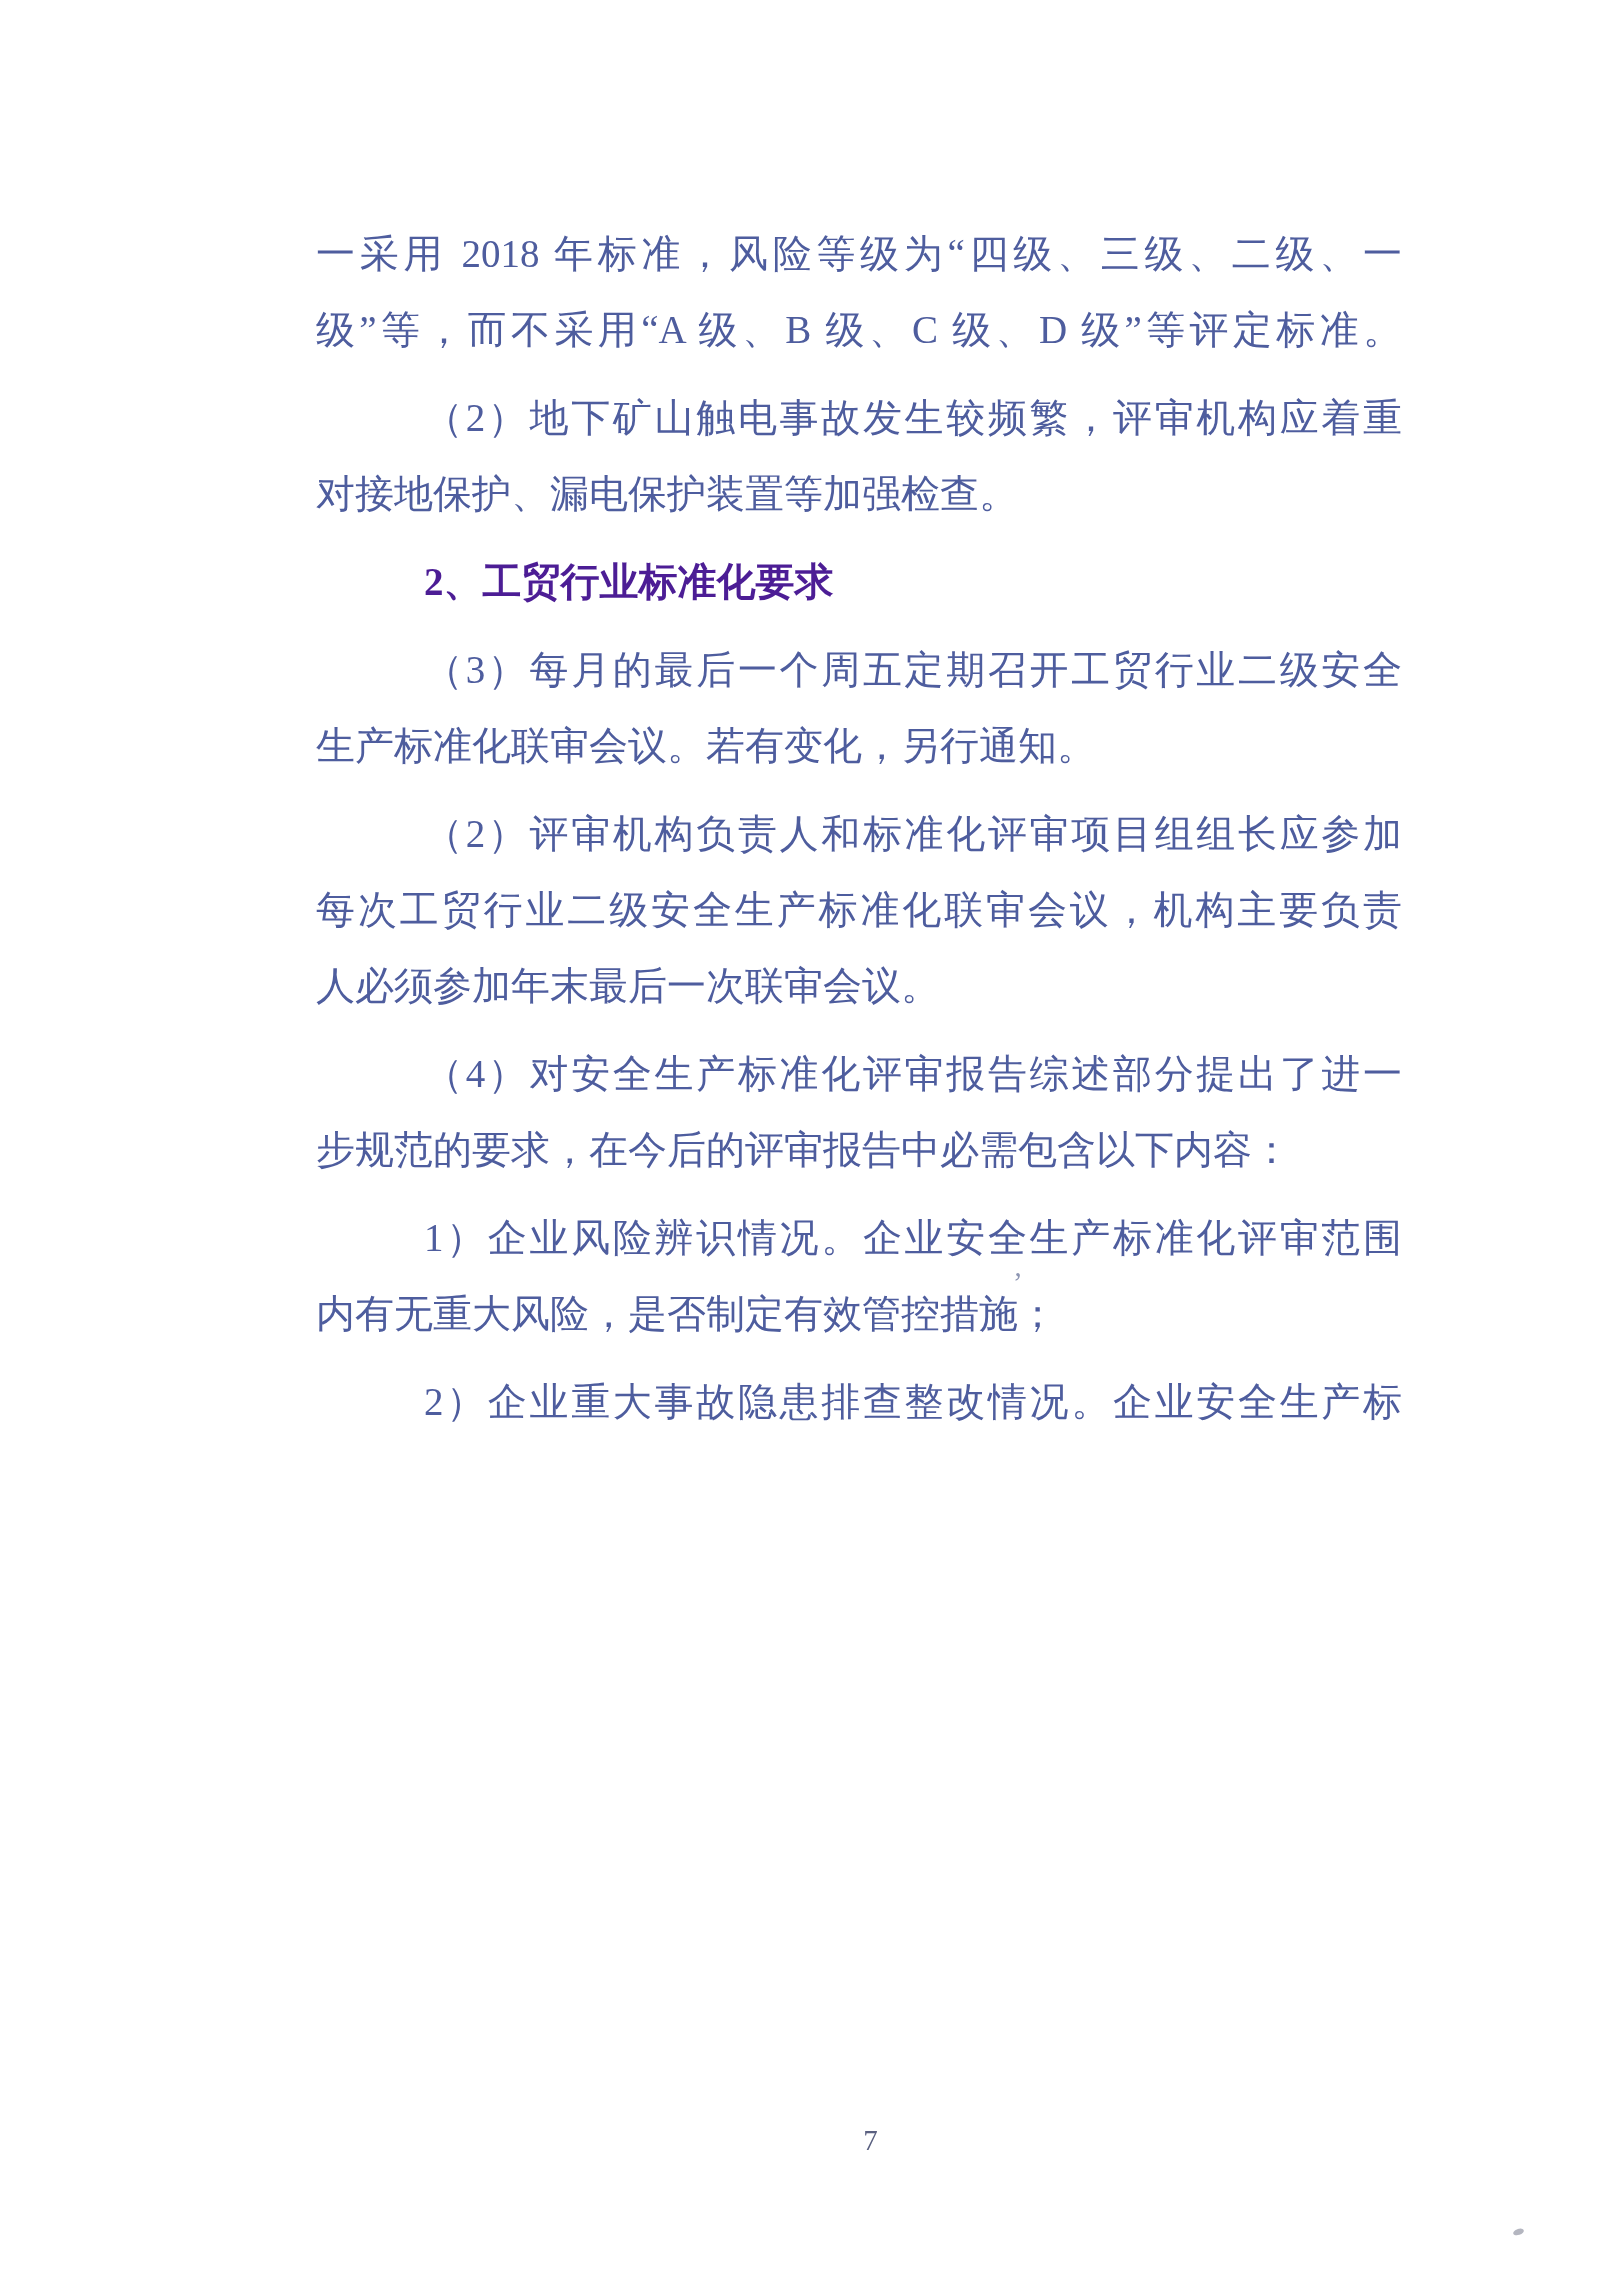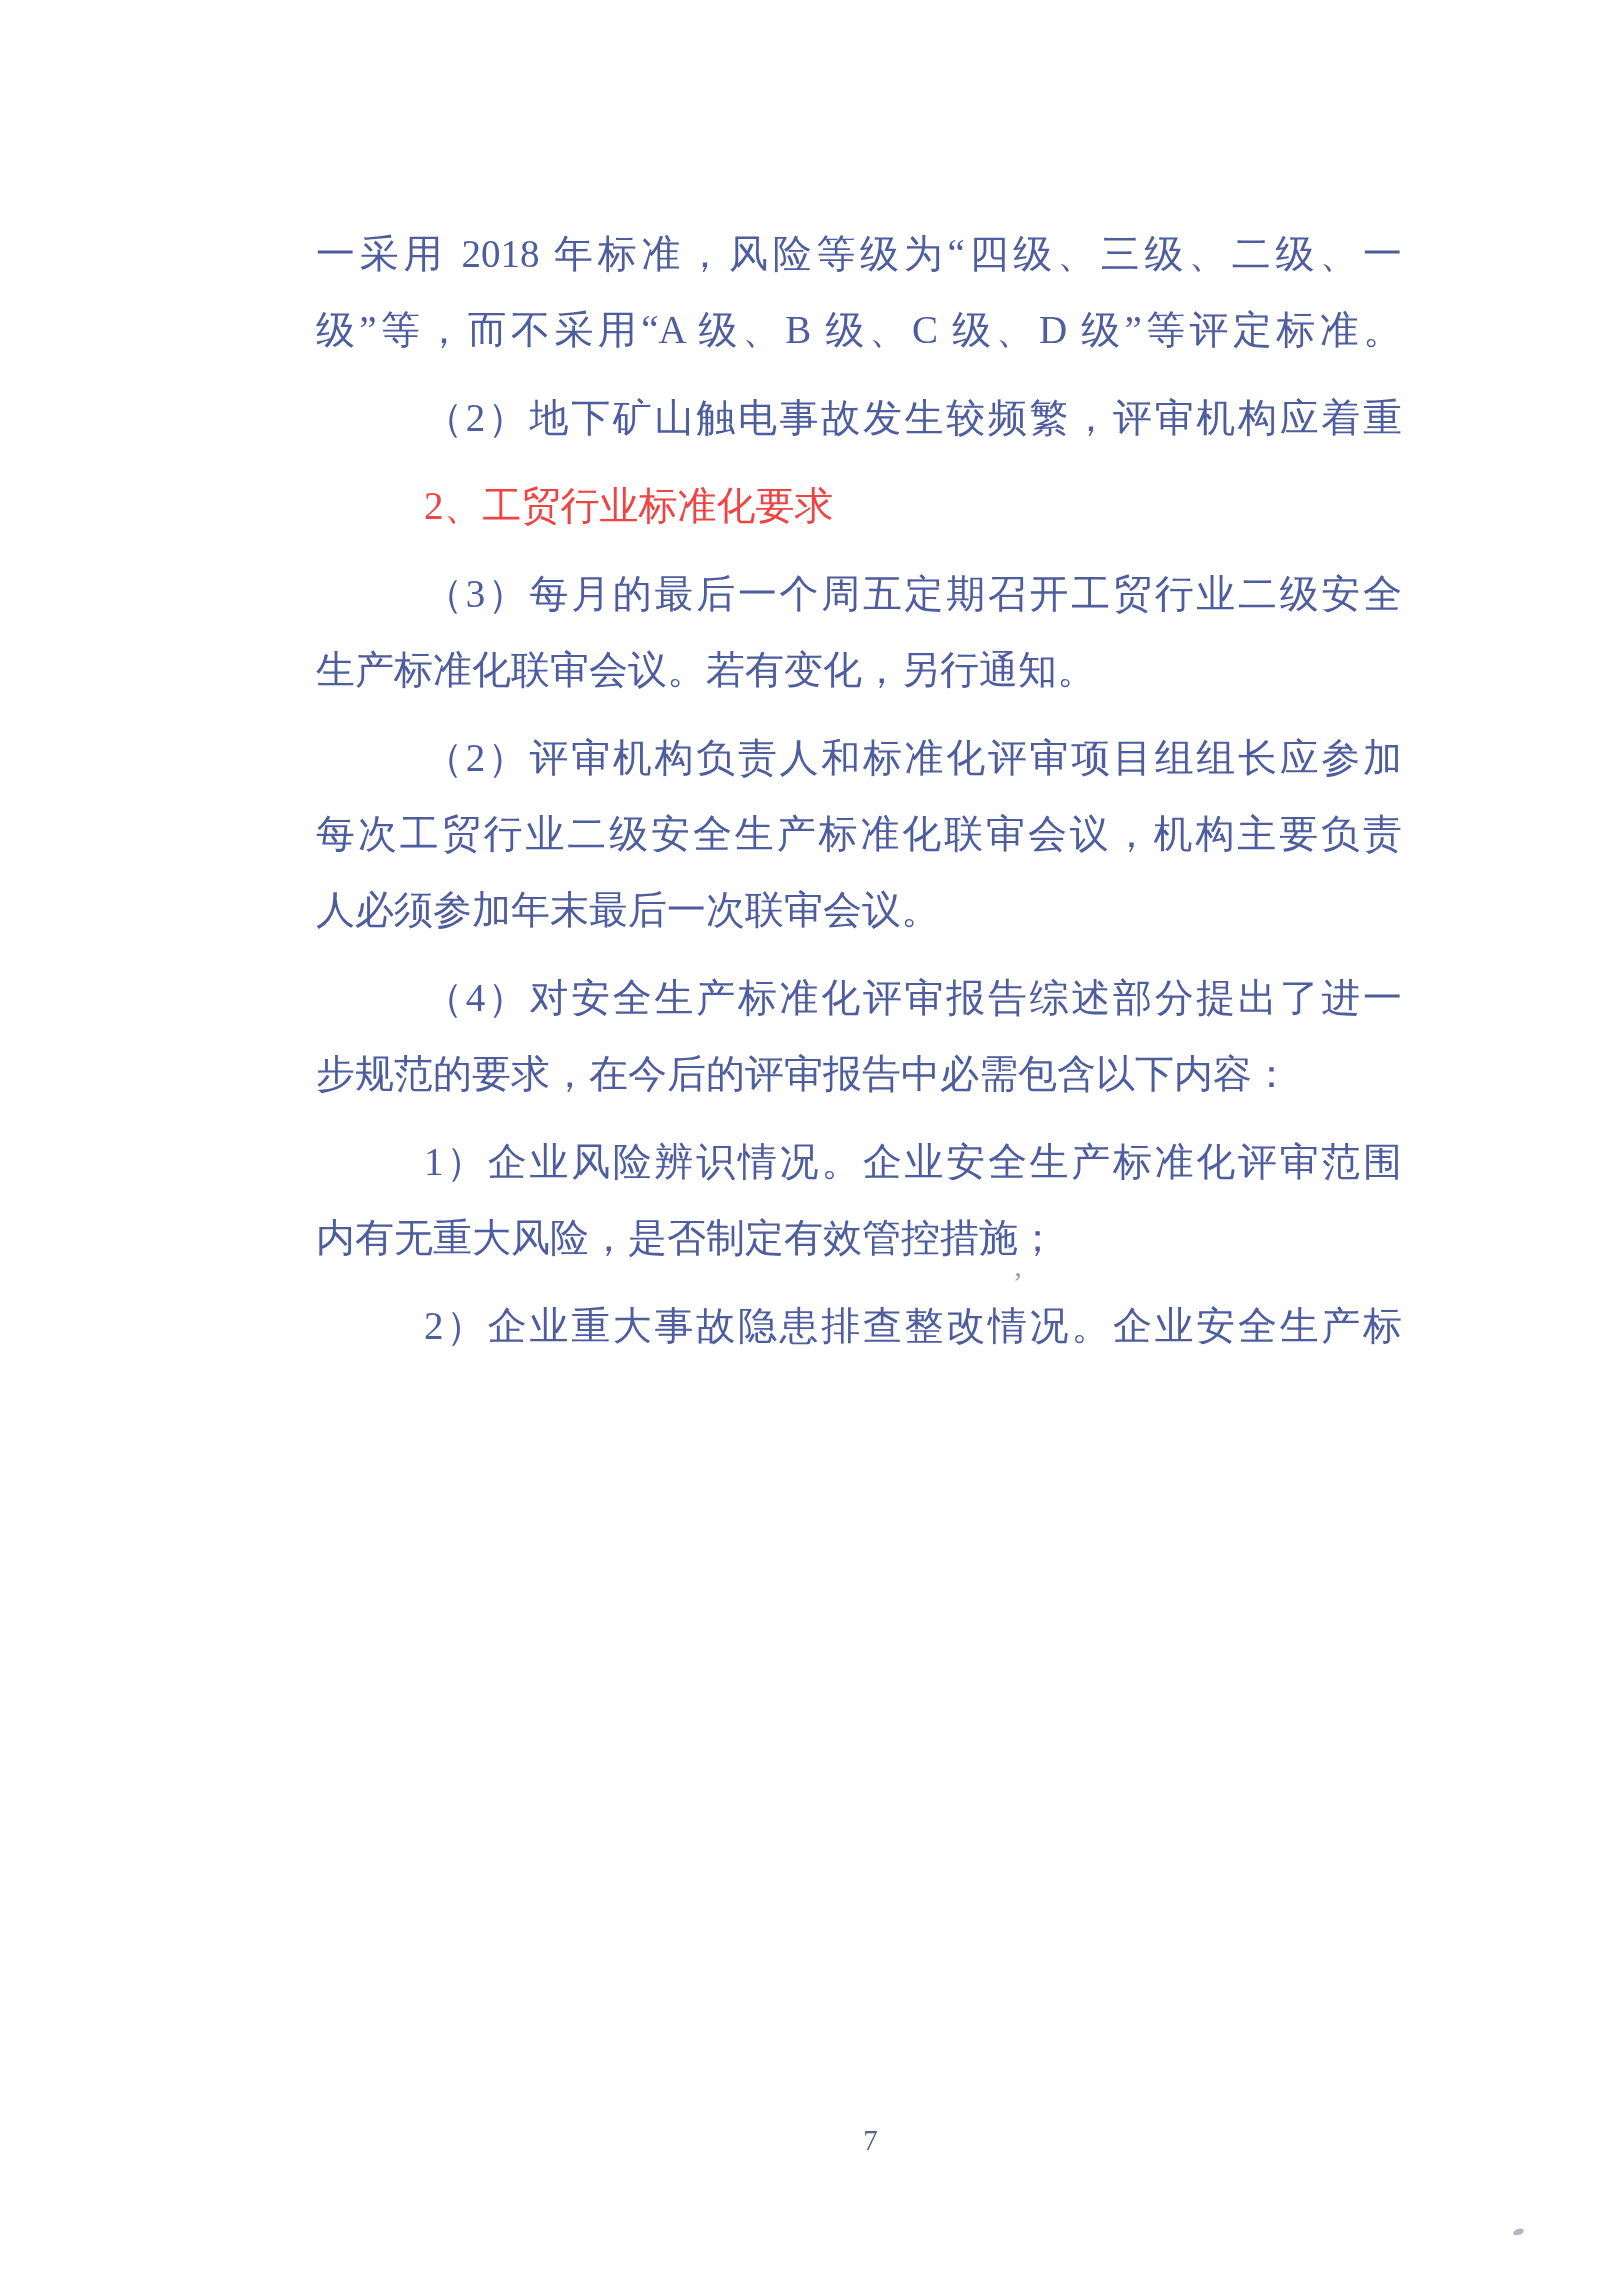--- a/index.html
+++ b/index.html
@@ -16,22 +16,22 @@
     left: 304px;
     top: 204px;
     width: 1110px;
     font-size: 39px;
     line-height: 76px;
     color: #4e5d9e;
     letter-spacing: 0;
   }
   .para { margin: 12px; }
   .para.heading {
-    font-weight: normal;
-    color: #ef4444;
+    font-weight: bold;
+    color: #4c1d95;
   }
   .tline {
     text-align: left;
     text-align-last: left;
   }
   .tline.full {
     text-align: justify;
     text-align-last: justify;
   }
   .tline.indent { padding-left: 108px; }
@@ -68,20 +68,21 @@
 <body>
 
 <div class="page">
   <main class="textblock" id="doc">
       <div class="para">
         <div class="tline full">一采用 2018 年标准，风险等级为“四级、三级、二级、一</div>
         <div class="tline full">级”等，而不采用“A 级、B 级、C 级、D 级”等评定标准。</div>
       </div>
       <div class="para">
         <div class="tline full indent">（2）地下矿山触电事故发生较频繁，评审机构应着重</div>
+        <div class="tline">对接地保护、漏电保护装置等加强检查。</div>
       </div>
       <div class="para heading">
         <div class="tline indent">2、工贸行业标准化要求</div>
       </div>
       <div class="para">
         <div class="tline full indent">（3）每月的最后一个周五定期召开工贸行业二级安全</div>
         <div class="tline">生产标准化联审会议。若有变化，另行通知。</div>
       </div>
       <div class="para">
         <div class="tline full indent">（2）评审机构负责人和标准化评审项目组组长应参加</div>

